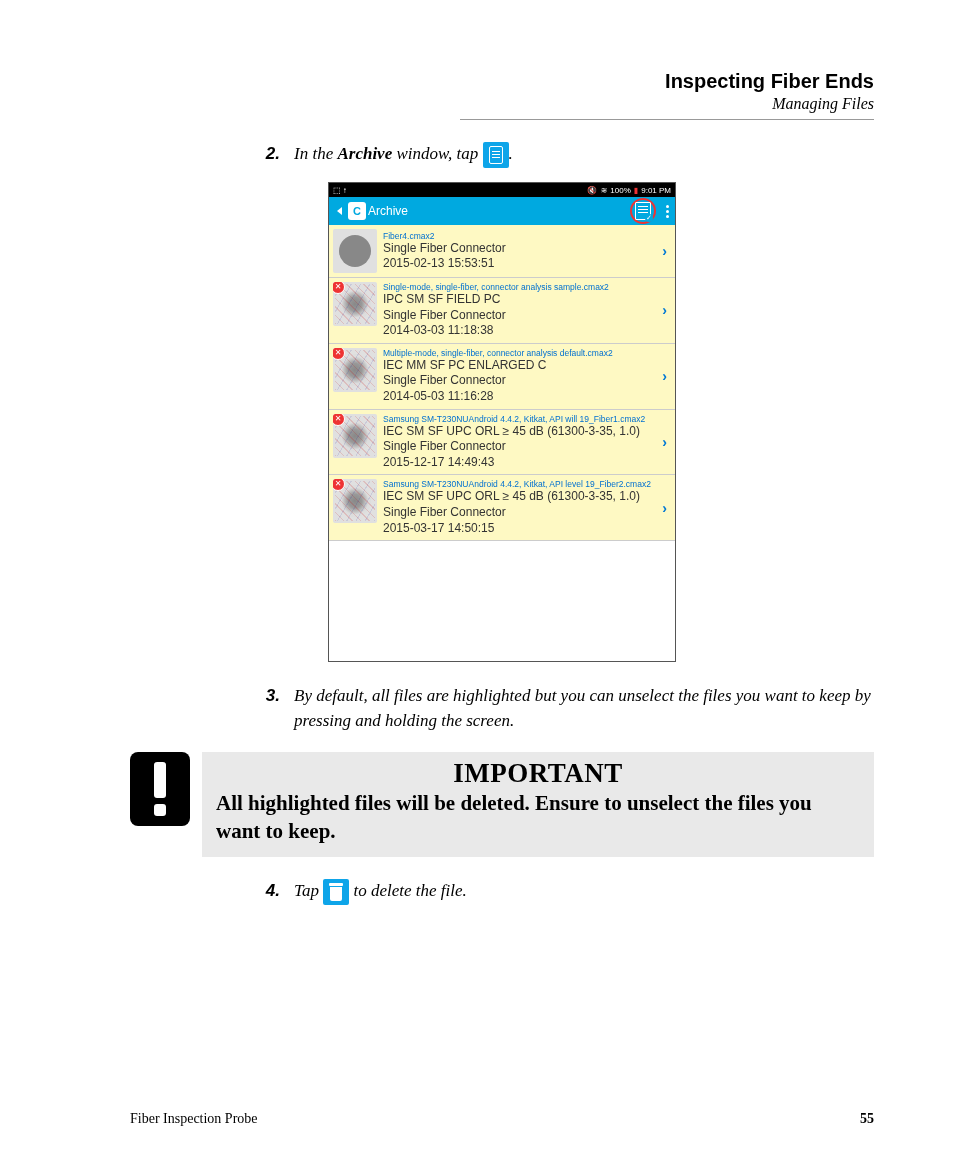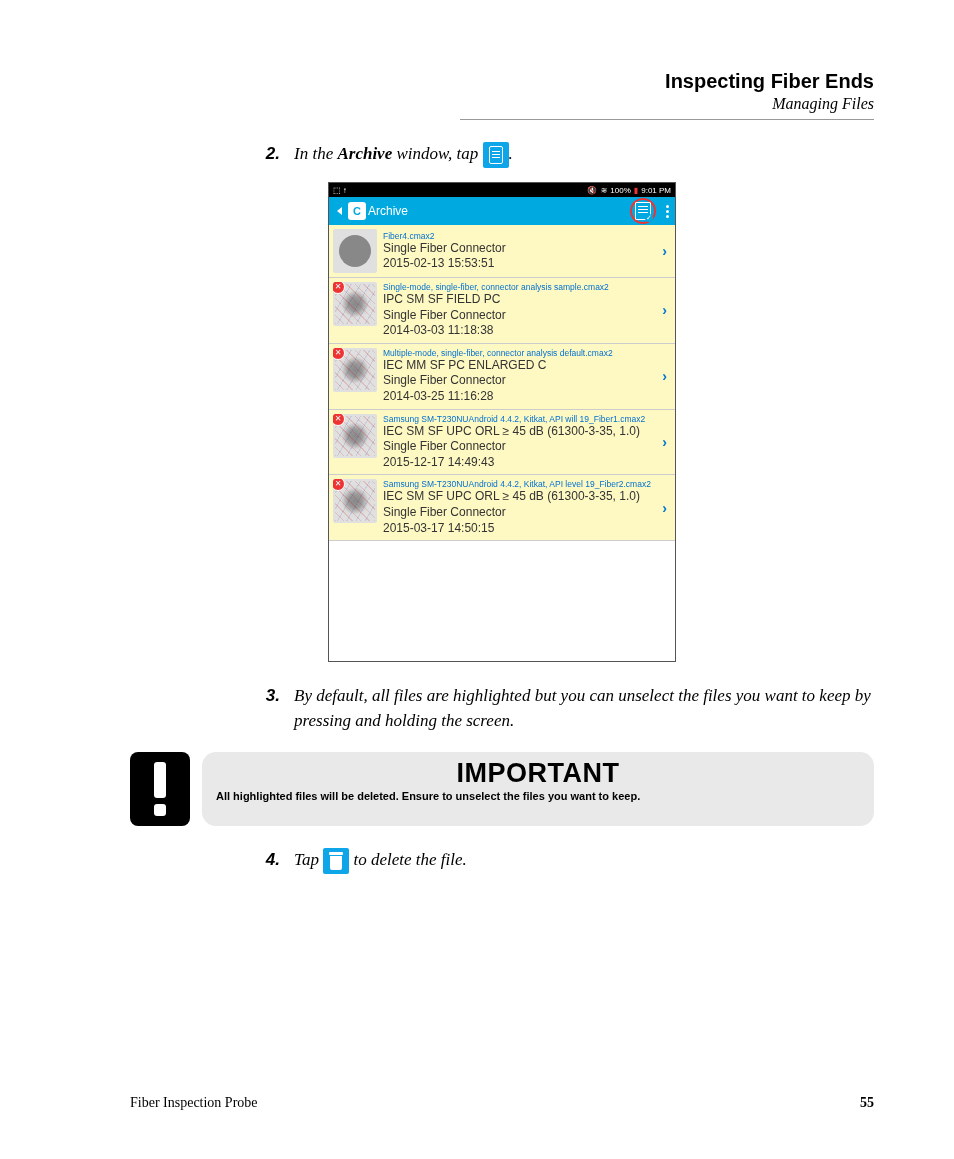--- a/index.html
+++ b/index.html
@@ -264,38 +264,37 @@
     justify-content: center;
     flex-shrink: 0;
     margin-right: 12px;
   }
   .excl .bar { width: 12px; height: 36px; background: #fff; border-radius: 3px; }
   .excl .dot { width: 12px; height: 12px; background: #fff; border-radius: 3px; margin-top: 6px; }
   .important-box {
     background: #e9e9e9;
     flex: 1;
     padding: 6px 14px 12px 14px;
-    font-family: Liberation Sans, sans-serif;
-    border-radius: 14px;
+    font-family: Liberation Serif, serif;
   }
   .important-title {
     font-variant: small-caps;
     font-weight: bold;
     font-size: 27px;
     text-align: center;
     letter-spacing: 0.5px;
   }
   .important-body {
     font-weight: bold;
-    font-size: 11px;
+    font-size: 21px;
     line-height: 1.35;
   }
   .footer {
     position: absolute;
-    bottom: 48px;
+    bottom: 32px;
     left: 130px;
     right: 80px;
     display: flex;
     justify-content: space-between;
     font-size: 14px;
     font-family: Georgia, serif;
   }
   .footer .pg { font-weight: bold; }
 </style>
 </head>
@@ -365,21 +364,21 @@
             <div class="row-chev">›</div>
           </div>
           <div class="file-row">
             <div class="thumb fiber">
               <div class="badge-x">✕</div>
             </div>
             <div class="file-info">
               <div class="file-name">Multiple-mode, single-fiber, connector analysis default.cmax2</div>
               <div class="file-line">IEC MM SF PC ENLARGED C</div>
               <div class="file-line">Single Fiber Connector</div>
-              <div class="file-line">2014-03-25 11:16:28</div>
+              <div class="file-line">2014-05-03 11:16:28</div>
             </div>
             <div class="row-chev">›</div>
           </div>
           <div class="file-row">
             <div class="thumb fiber">
               <div class="badge-x">✕</div>
             </div>
             <div class="file-info">
               <div class="file-name">Samsung SM-T230NUAndroid 4.4.2, Kitkat, API will 19_Fiber1.cmax2</div>
               <div class="file-line">IEC SM SF UPC ORL ≥ 45 dB (61300-3-35, 1.0)</div>

